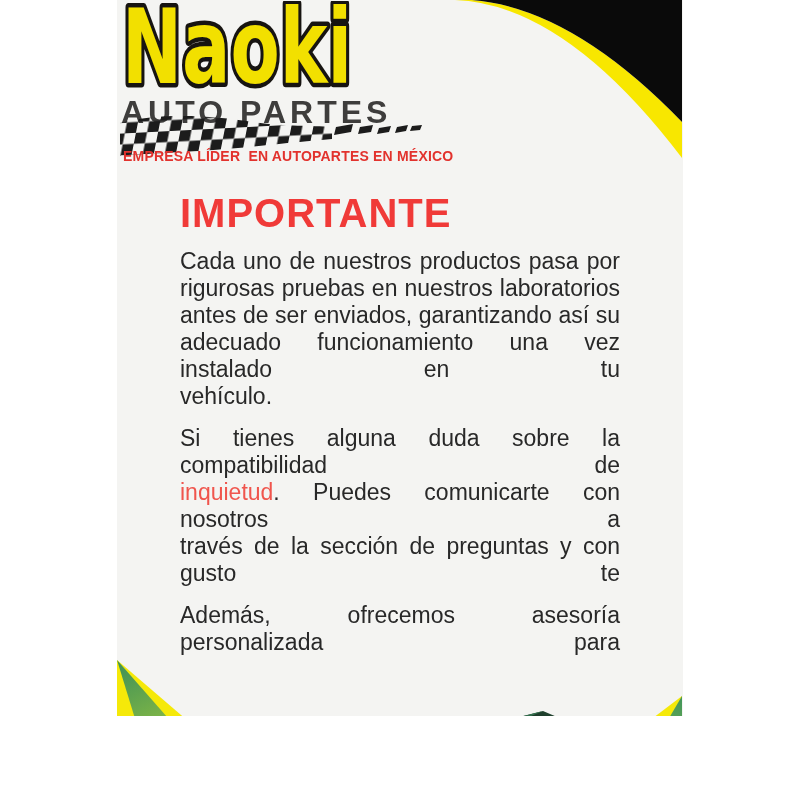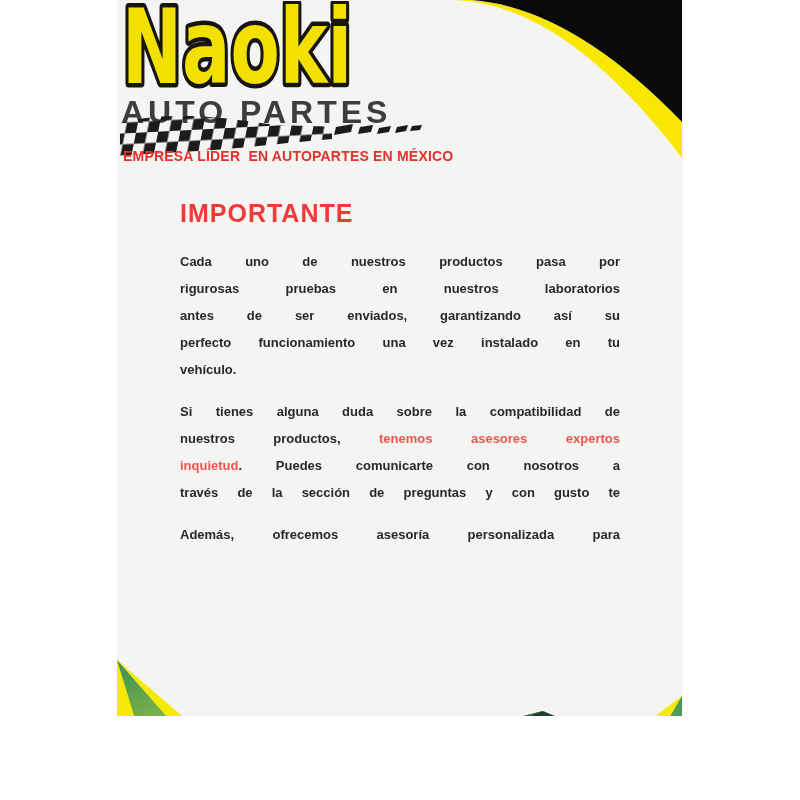--- a/index.html
+++ b/index.html
@@ -8,24 +8,24 @@
   .content{position:absolute;left:117px;top:0;width:566px;height:800px;background:#f4f4f2;overflow:hidden;}
   .decor{position:absolute;left:0;top:0;width:566px;height:800px;display:block;}
   .logo-wrap{position:absolute;left:0;top:0;width:566px;}
   .logo-svg{position:absolute;left:0;top:1px;width:240px;height:100px;display:block;}
   .logo-sub{position:absolute;left:4px;top:94px;font-size:32px;font-weight:700;color:#3e3d3c;
             letter-spacing:4px;white-space:pre;}
   .flag-svg{position:absolute;left:1px;top:112px;width:308px;height:44px;display:block;}
   .tagline{position:absolute;left:6px;top:148px;font-size:14px;font-weight:700;color:#e2322d;
            letter-spacing:0.2px;white-space:pre;}
   .text-block{position:absolute;left:63px;top:194px;width:440px;}
-  .heading{margin:0 0 16px 0;font-size:25px;line-height:38px;font-weight:700;color:#f03a38;letter-spacing:1px;}
+  .heading{margin:0 0 16px 0;font-size:40px;line-height:38px;font-weight:700;color:#f03a38;letter-spacing:1px;}
   .para{margin:0 0 15px 0;}
   .para.tight{margin-bottom:8px;margin-top:9px;}
-  .ln{font-size:13px;line-height:27px;font-weight:700;color:#282828;
+  .ln{font-size:23px;line-height:27px;font-weight:400;color:#282828;
       text-align:justify;text-align-last:justify;white-space:normal;}
   .ln.last{text-align-last:left;}
   .red{color:#f0554d;}
 </style>
 </head>
 <body>
 
 <div class="canvas">
   <div class="content">
 
@@ -89,27 +89,26 @@
       <div class="tagline">EMPRESA LÍDER  EN AUTOPARTES EN MÉXICO</div>
     </div>
 
     <div class="text-block">
       <h1 class="heading">IMPORTANTE</h1>
 
       <div class="para">
         <div class="ln">Cada uno de nuestros productos pasa por</div>
         <div class="ln">rigurosas pruebas en nuestros laboratorios</div>
         <div class="ln">antes de ser enviados, garantizando así su</div>
-        <div class="ln">perfecto funcionamiento una vez instalado en tu</div>
+        <div class="ln">adecuado funcionamiento una vez instalado en tu</div>
         <div class="ln last">vehículo.</div>
       </div>
 
       <div class="para">
         <div class="ln">Si tienes alguna duda sobre la compatibilidad de</div>
-        <div class="ln"><span>nuestros productos, </span><span class="red">tenemos asesores expertos</span></div>
         <div class="ln"><span class="red">inquietud</span><span>. Puedes comunicarte con nosotros a</span></div>
         <div class="ln">través de la sección de preguntas y con gusto te</div>
       </div>
 
       <div class="para tight">
         <div class="ln">Además, ofrecemos asesoría personalizada para</div>
       </div>
     </div>
 
   </div>

